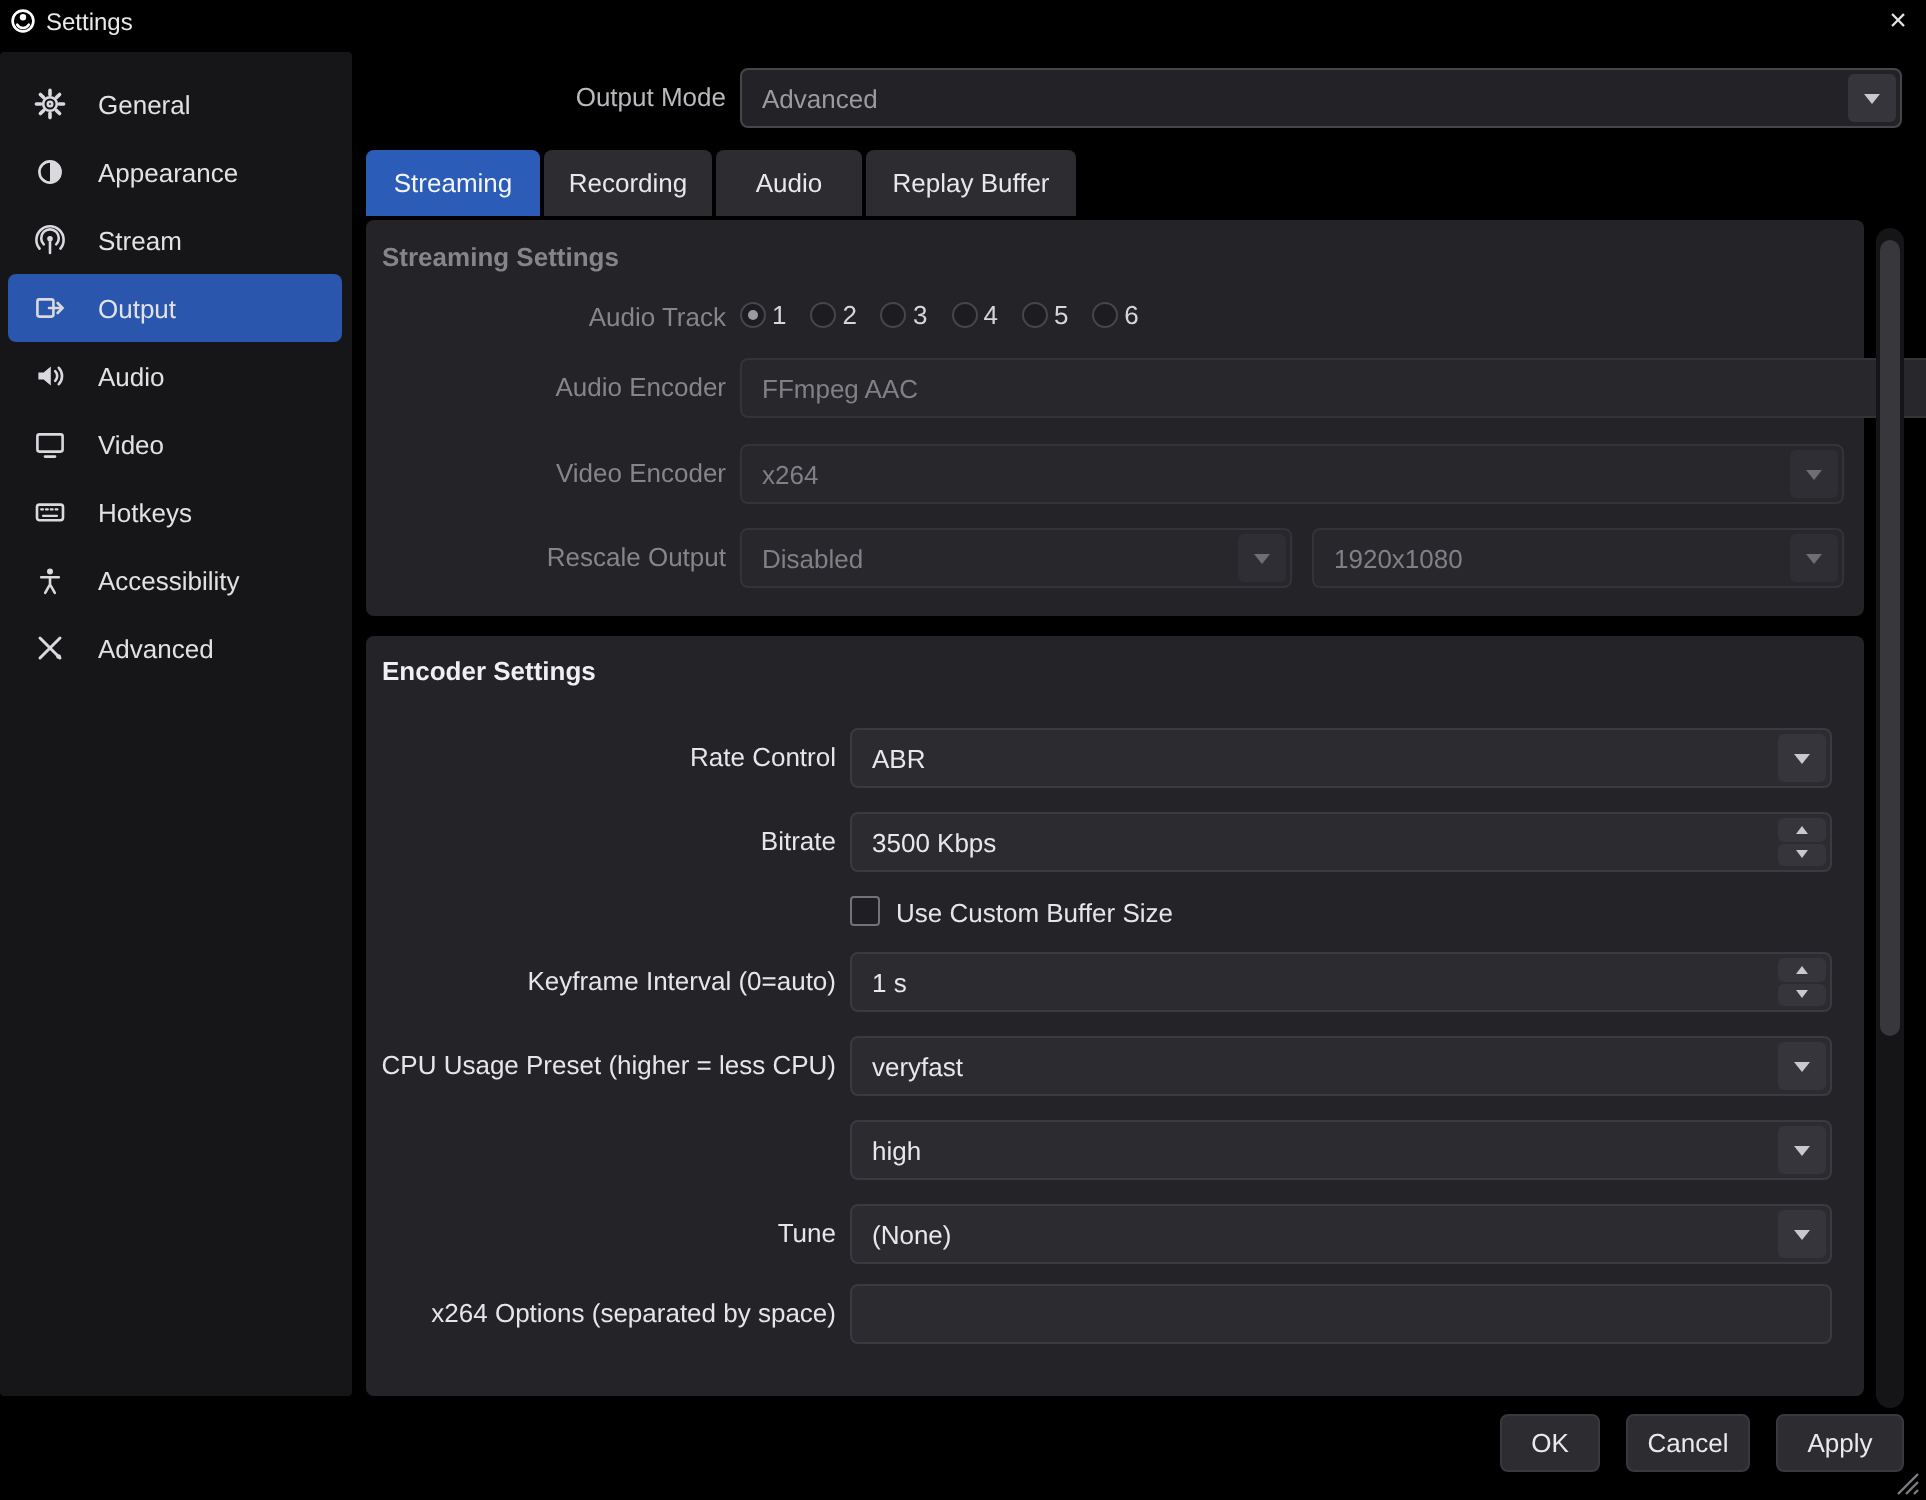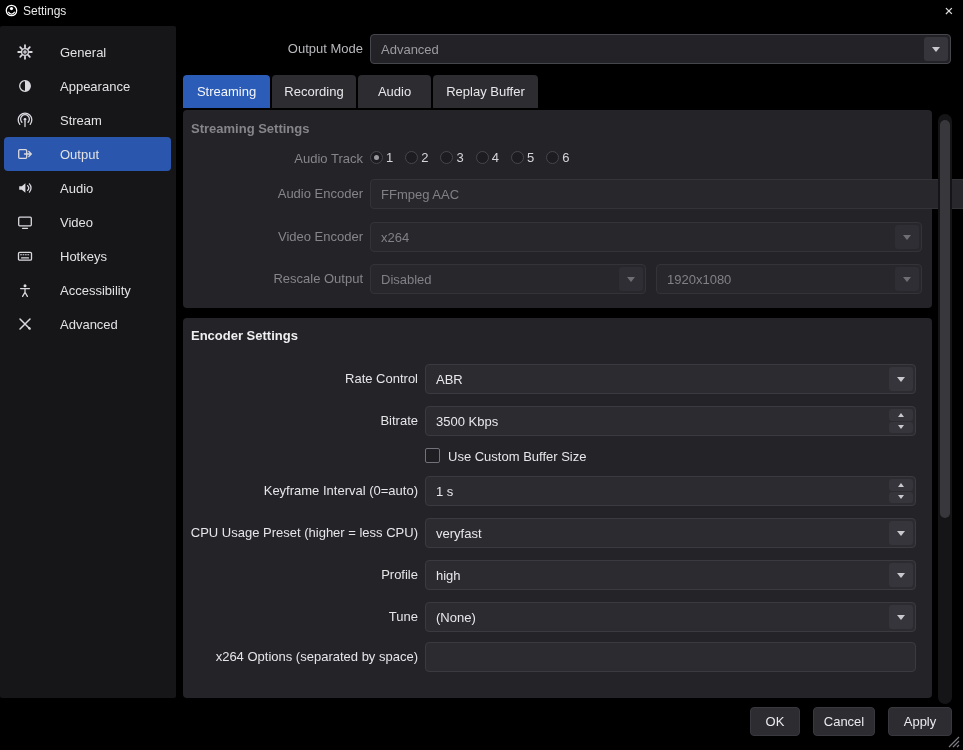--- a/index.html
+++ b/index.html
@@ -9,21 +9,21 @@
 
   
   .titlebar { position:absolute; left:0; top:0; width:963px; height:22px; background:#000; }
   .win-title { position:absolute; left:23px; top:4px; font-size:12px; color:#eaeaea;text-align:right; }
   .close-btn { position:absolute; left:938px; top:0; width:22px; height:20px; color:#e4e4e4;
                font-size:15px; display:flex; align-items:center; justify-content:center; }
 
   
   .sidebar { position:absolute; left:0; top:26px; width:176px; height:672px;
              background:#161619; border-radius:2px; padding-top:9px; }
-  .side-item { display:flex; align-items:center; gap:27px; height:34px; padding-left:13px;
+  .side-item { display:flex; align-items:center; gap:16px; height:34px; padding-left:13px;
                margin:0 5px 0 4px; border-radius:4px; color:#e2e2e5; font-size:13px; }
   .side-item.selected { background:#2a57ad; }
   .icon16 { width:16px; height:16px; flex:0 0 16px; }
 
   
   .field { position:absolute; height:30px; background:#2b2b30; border:1px solid #3a3a40;
            border-radius:4px; font-size:13px; color:#e8e8ec; display:flex; align-items:center;
            padding:0 30px 0 10px; }
   .field.noarrow { padding-right:10px; }
   .arrowbox { position:absolute; right:2px; top:2px; bottom:2px; width:24px; border-radius:3px;
@@ -283,21 +283,20 @@
   </div>
 
   <div class="lbl lit" style="left:0;top:207px;width:235px">CPU Usage Preset (higher = less CPU)</div>
   <div class="field" style="left:242px;top:200px;width:491px">
     <span>veryfast</span>
     <span class="arrowbox">
         <span class="tri-down"></span>
       </span>
   </div>
 
-  <div class="lbl lit" style="left:0;top:249px;width:235px">Profile</div>
   <div class="field" style="left:242px;top:242px;width:491px">
     <span>high</span>
     <span class="arrowbox">
         <span class="tri-down"></span>
       </span>
   </div>
 
   <div class="lbl lit" style="left:0;top:291px;width:235px">Tune</div>
   <div class="field" style="left:242px;top:284px;width:491px">
     <span>(None)</span>

